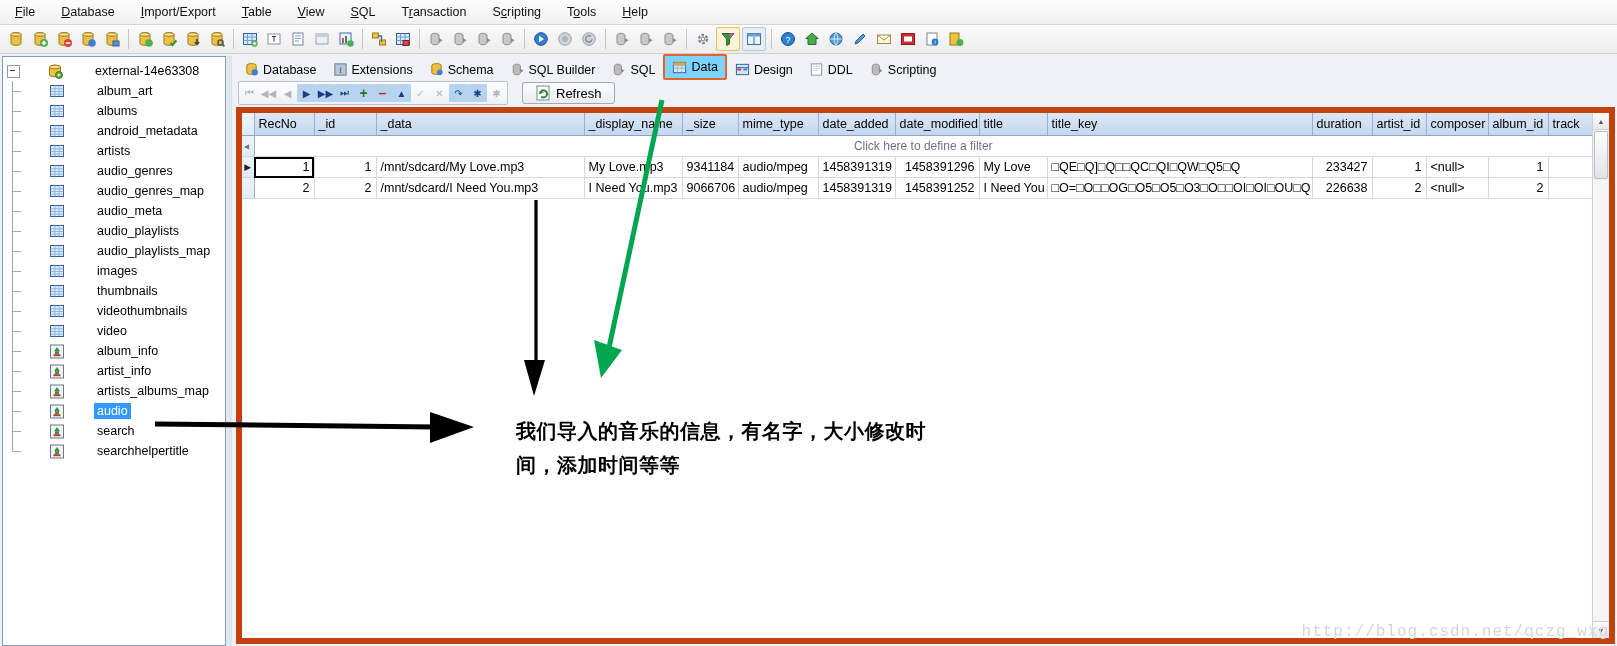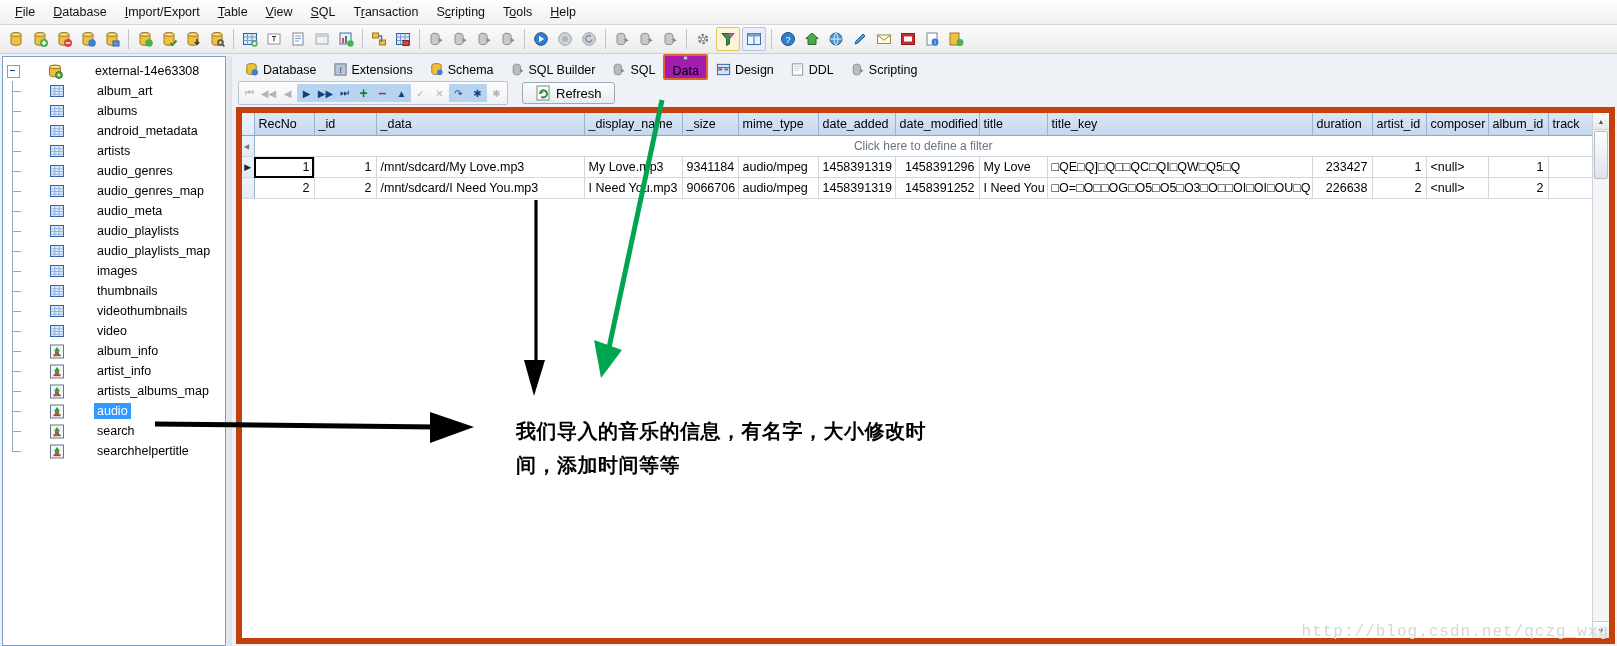--- a/index.html
+++ b/index.html
@@ -24,20 +24,21 @@
 
   
   .menubar {
     height: 24px;
     background: linear-gradient(#fdfdfd, #f1f1f1);
     border-bottom: 1px solid #d6d6d6;
     display: flex;
     align-items: center;
     padding-left: 6px;
     flex: 0 0 auto;
+    gap: 8px;
   }
   .menu-item {
     padding: 3px 9px;
     font-size: 12.5px;
     color: #111;
     cursor: default;
     white-space: nowrap;
   }
   .menu-item u { text-decoration: underline; }
 
@@ -176,25 +177,24 @@
     display: flex; align-items: center;
     height: 21px;
     padding: 0 7px;
     font-size: 12.5px;
     border: 1px solid transparent;
     border-bottom: none;
     white-space: nowrap;
     gap: 4px;
   }
   .tab.active {
-    background: #a21caf;
+    background: #7dd3fc;
     border: 2px solid #e2642a;
     height: 22px;
     border-radius: 2px;
-    flex-direction: column;
   }
   .tab .ic { width: 15px; height: 15px; }
 
   
   .navbar {
     height: 26px;
     display: flex;
     align-items: center;
     padding-left: 6px;
     flex: 0 0 auto;

